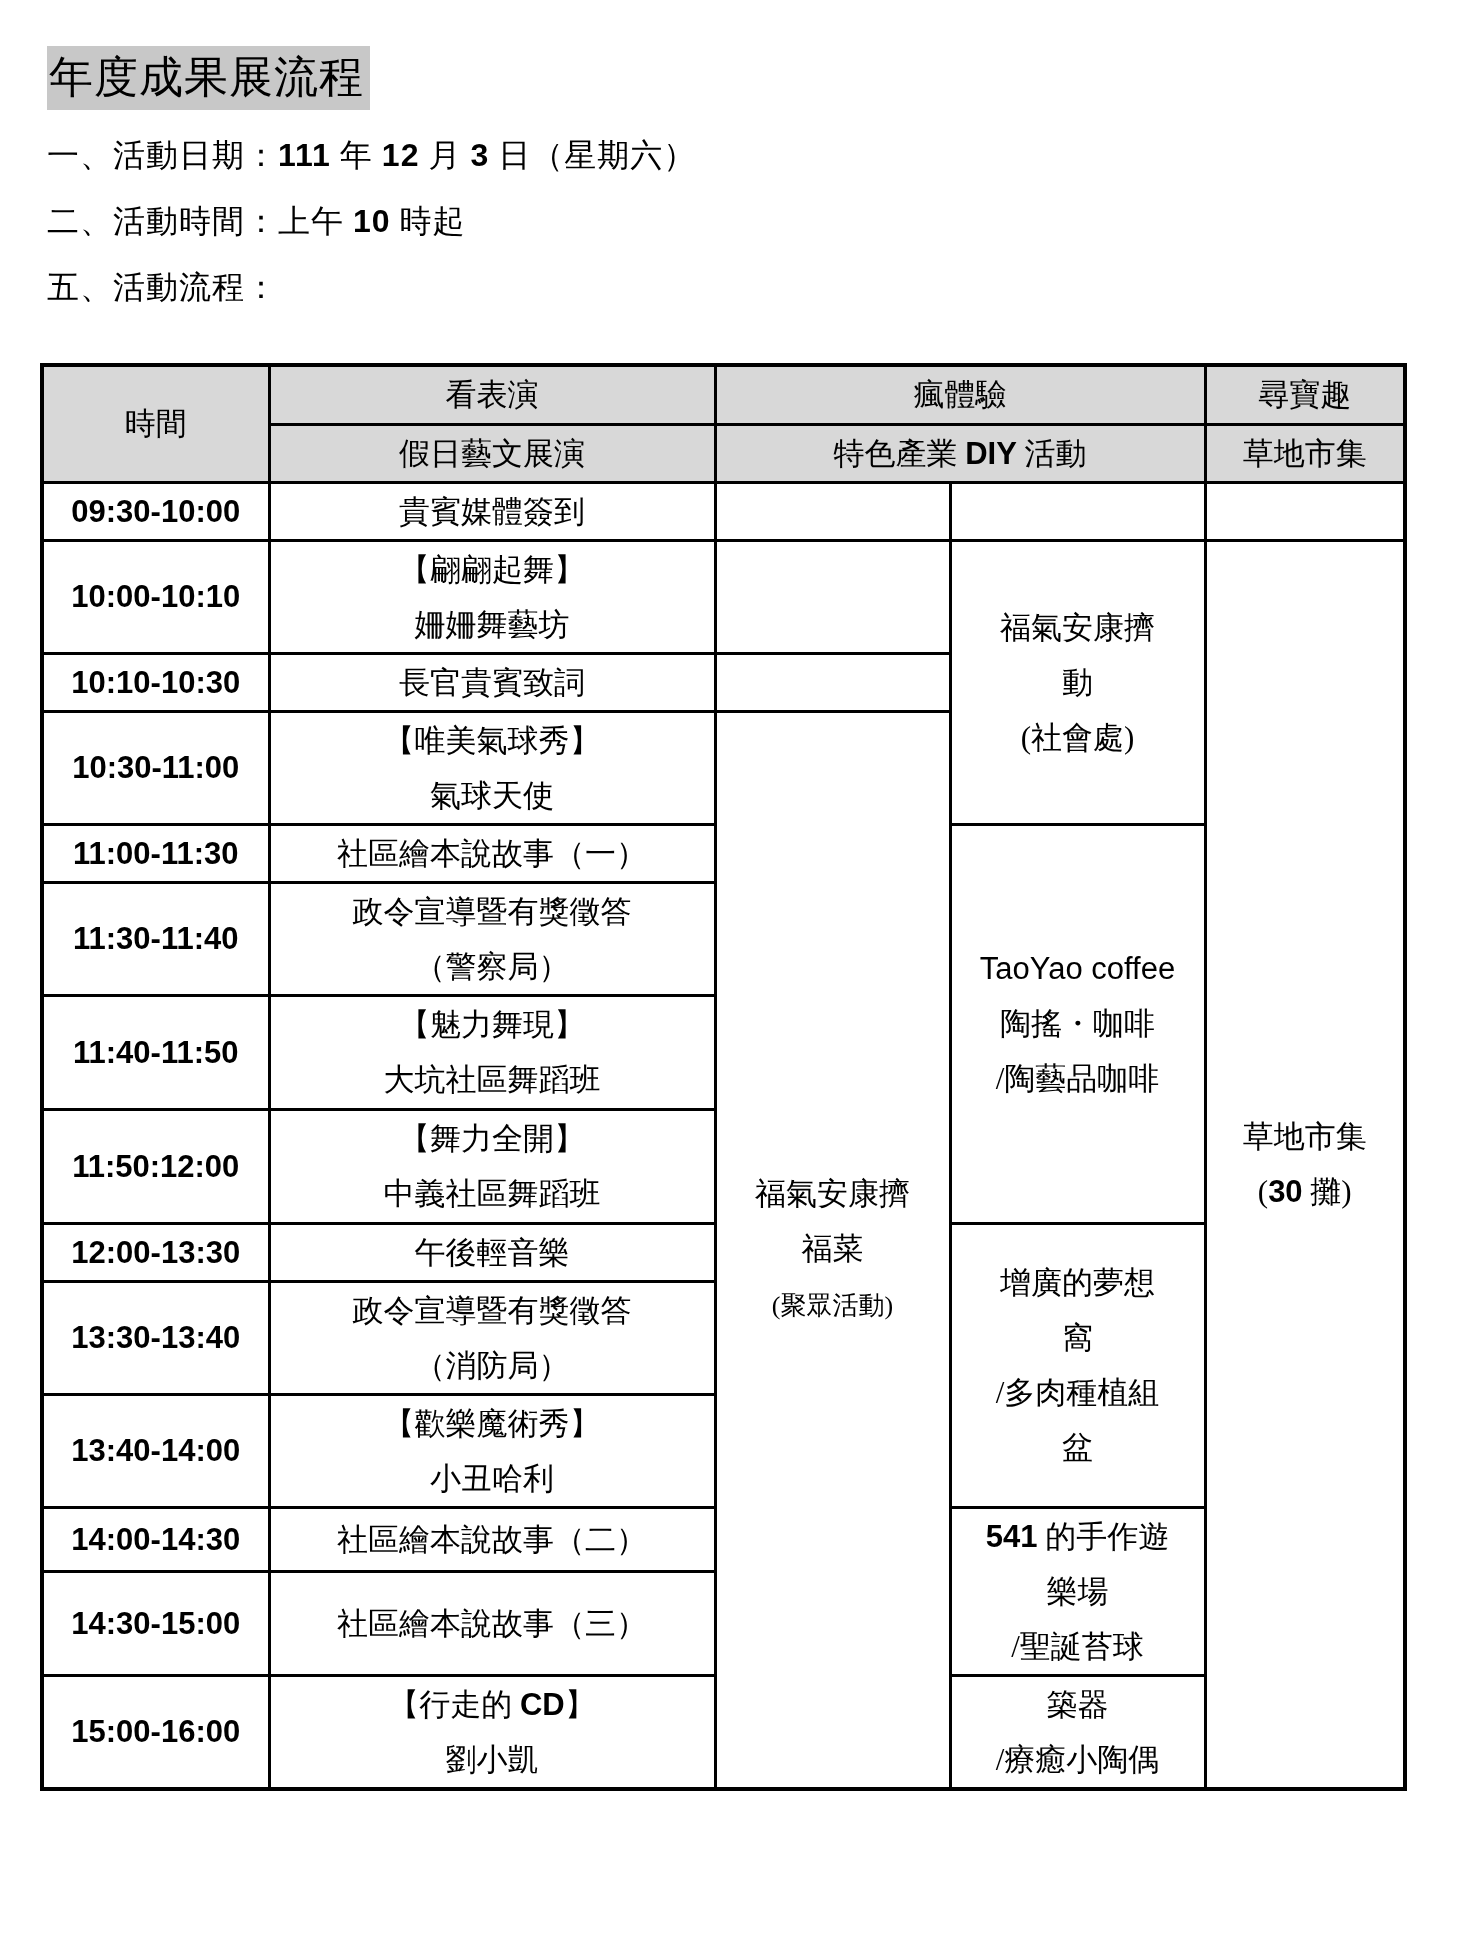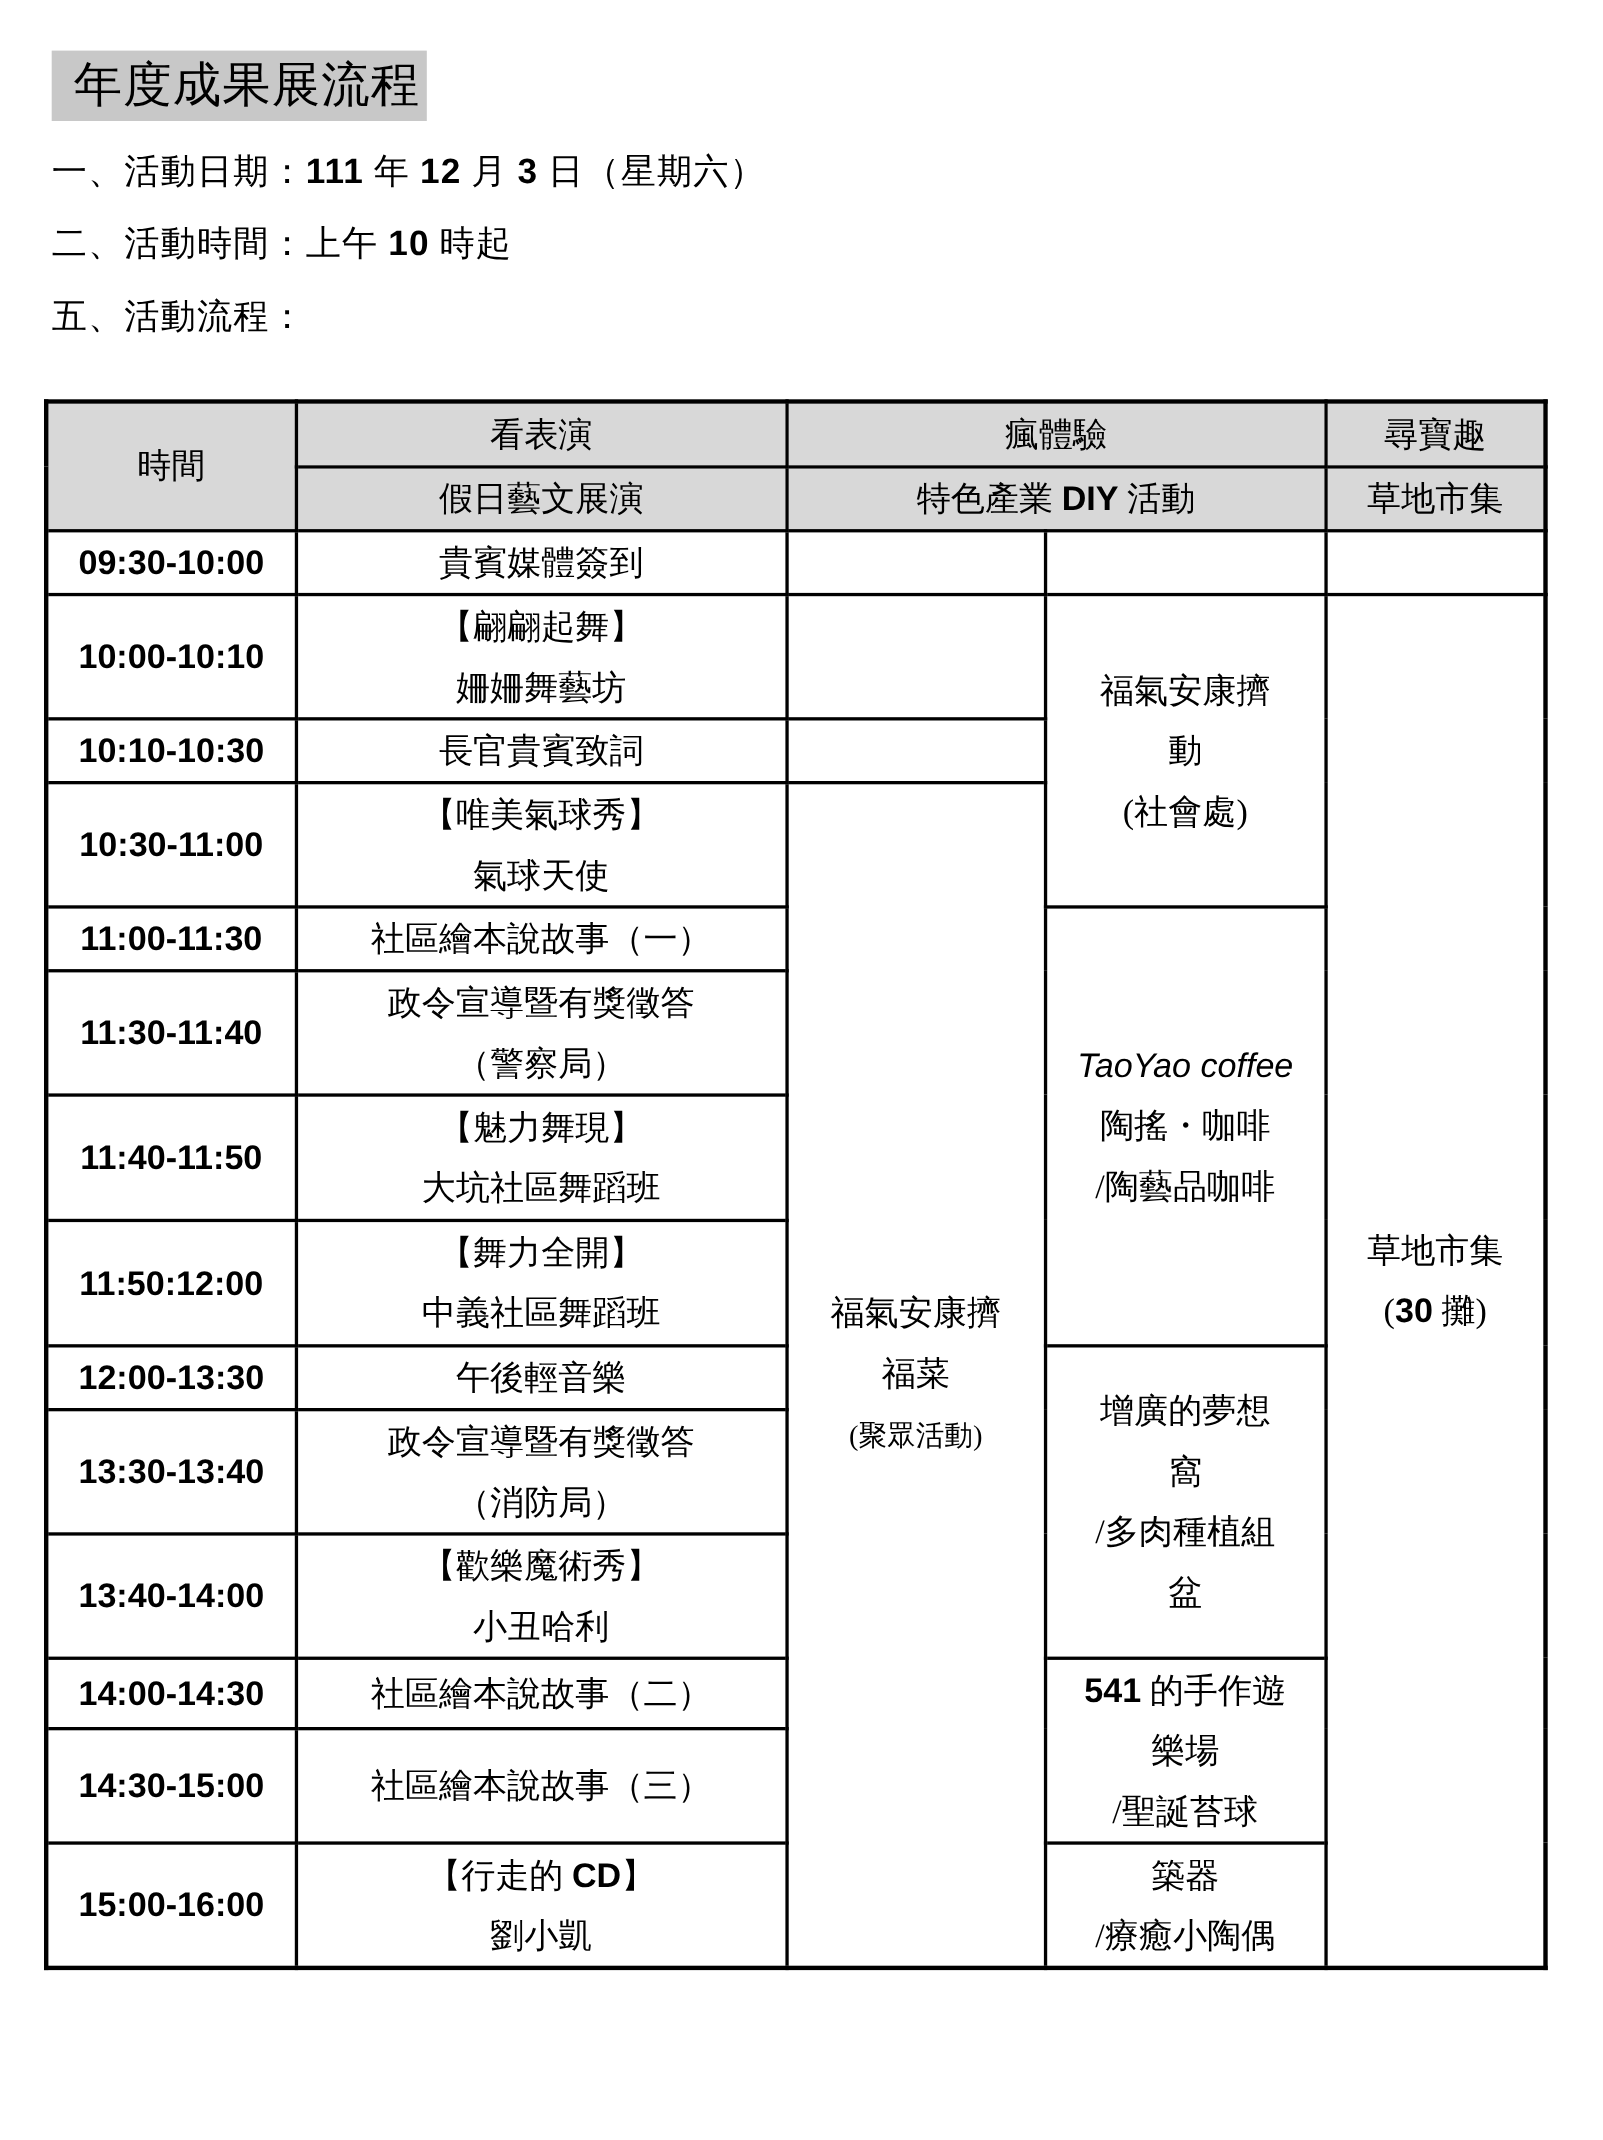--- a/index.html
+++ b/index.html
@@ -9,28 +9,28 @@
   }
   *{box-sizing:border-box;}
   html,body{margin:0;padding:0;}
   body{
     width:1457px;min-height:1945px;background:var(--page-bg);color:var(--text);
     font-family:var(--cjk);
   }
   .page{padding:46px 50px 40px 47px;}
   .doc-title{
     display:inline-block;background:var(--highlight);
-    font-size:44px;line-height:62px;padding:1px 6px 1px 20px;letter-spacing:1px;
+    font-size:44px;line-height:62px;padding:1px 6px 1px 2px;letter-spacing:1px;
   }
   .intro{margin-top:12px;}
   .intro-line{
     height:66px;line-height:66px;font-size:32px;white-space:nowrap;letter-spacing:1px;
   }
   .run-n{font-family:var(--lat);font-weight:bold;}
-  .run-lat{font-family:var(--lat);font-weight:normal;font-style:italic;}
+  .run-lat{font-family:var(--lat);font-weight:normal;}
   .run-sm{font-size:26px;}
   table.schedule{
     border-collapse:collapse;table-layout:fixed;width:1363px;margin:43px 0 0 -7px;
     border:4px solid var(--border);
   }
   table.schedule td{
     border:3px solid var(--border);text-align:center;vertical-align:middle;
     padding:0;font-size:31px;line-height:55px;overflow:hidden;
   }
   td.hdr{background:var(--header-bg);}

